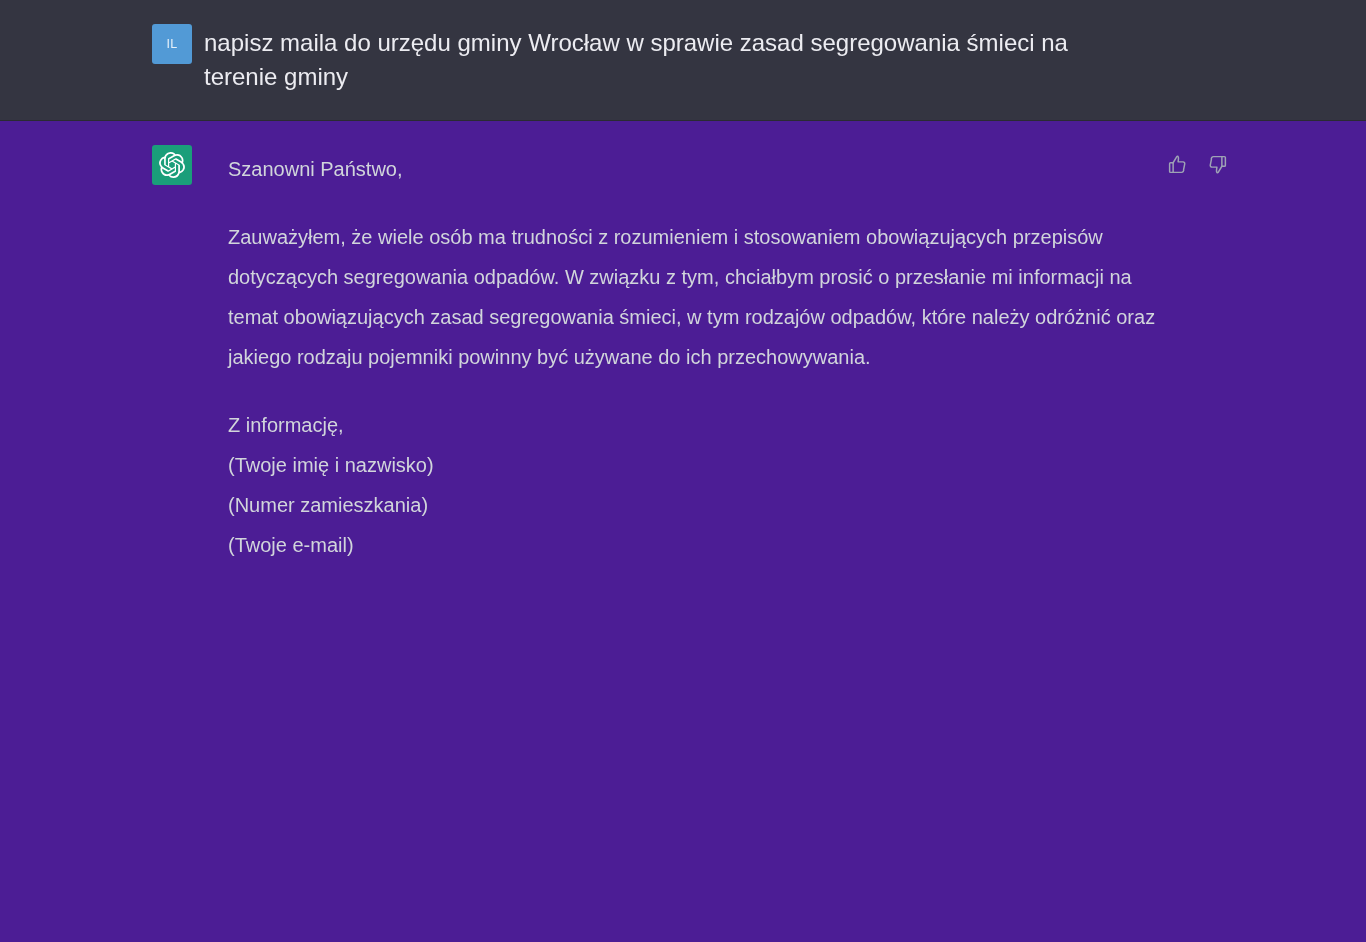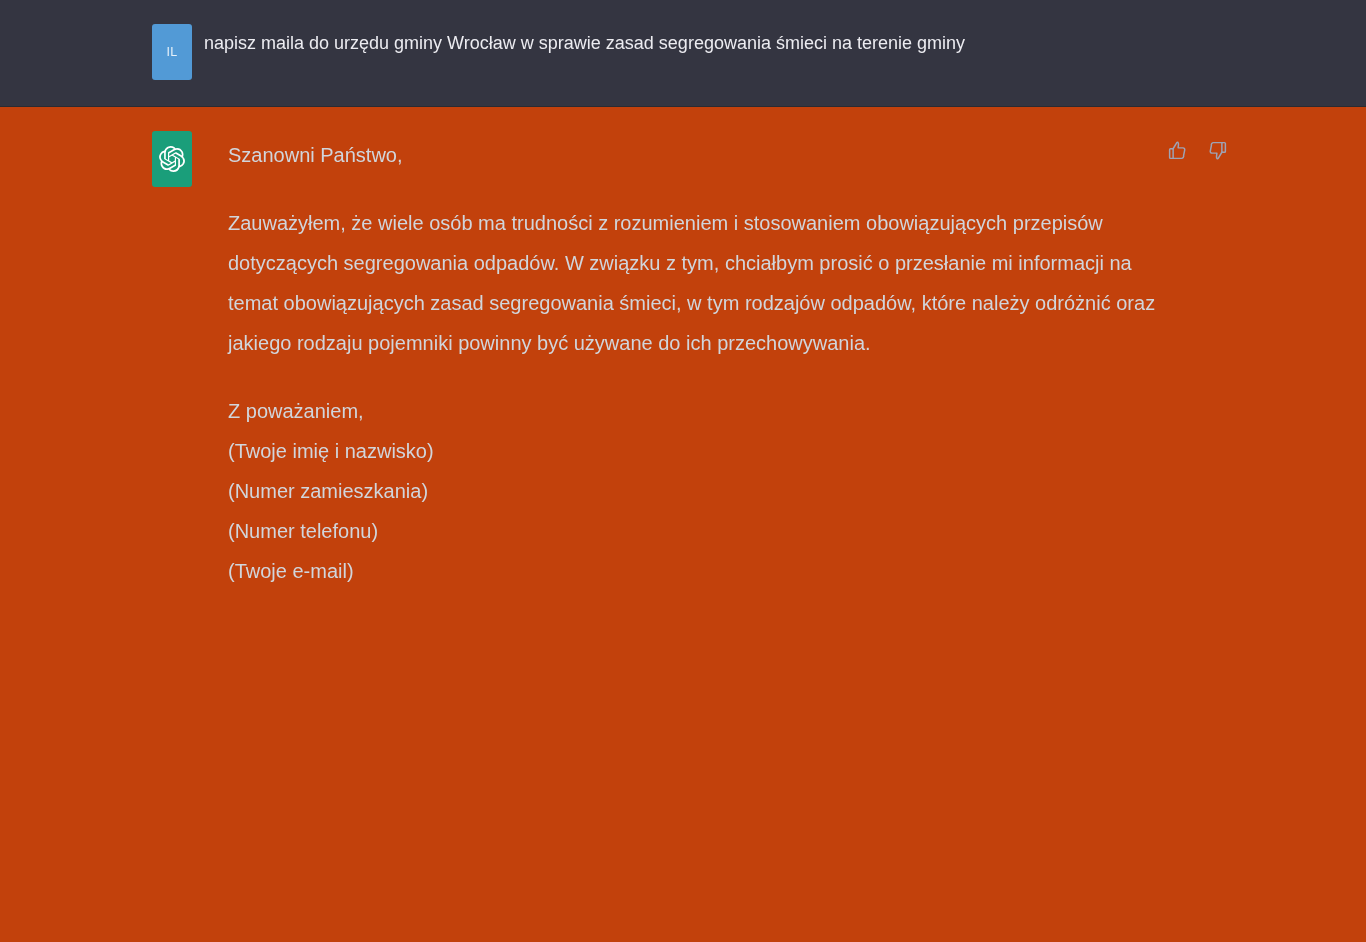--- a/index.html
+++ b/index.html
@@ -29,39 +29,39 @@
     display: flex;
     justify-content: flex-start;
     position: relative;
   }
   .msg-user {
     background: #343541;
     border-bottom: 1px solid #2a2b32;
     padding: 24px 0 26px 0;
   }
   .msg-assistant {
-    background: #c2410c;
+    background: #4c1d95;
     padding: 24px 0 30px 0;
     flex: 1 1 auto;
   }
 
   .msg-inner {
     display: flex;
     align-items: flex-start;
     width: 1366px;
     box-sizing: border-box;
     padding-left: 152px;
     padding-right: 100px;
     position: relative;
   }
 
   
   .avatar {
     width: 40px;
-    height: 56px;
+    height: 40px;
     border-radius: 3px;
     flex: 0 0 40px;
     display: flex;
     align-items: center;
     justify-content: center;
     margin-top: 0px;
     user-select: none;
   }
   .avatar-user {
     background: #529ad6;
@@ -84,21 +84,21 @@
   .content {
     margin-left: 36px;
     flex: 1 1 auto;
     min-width: 0;
     color: #d1d5db;
     font-size: 20px;
     line-height: 40px;
   }
   .content.user-text {
     color: #ececf1;
-    font-size: 18px;
+    font-size: 24px;
     line-height: 34px;
     padding-top: 2px;
     max-width: 915px;
     margin-left: 12px;
   }
   .content.assistant-text {
     max-width: 950px;
     padding-top: 4px;
   }
 
@@ -170,24 +170,23 @@
             <path fill="#ffffff" d="M22.2819 9.8211a5.9847 5.9847 0 0 0-.5157-4.9108 6.0462 6.0462 0 0 0-6.5098-2.9A6.0651 6.0651 0 0 0 4.9807 4.1818a5.9847 5.9847 0 0 0-3.9977 2.9 6.0462 6.0462 0 0 0 .7427 7.0966 5.98 5.98 0 0 0 .511 4.9107 6.051 6.051 0 0 0 6.5146 2.9001A5.9847 5.9847 0 0 0 13.2599 24a6.0557 6.0557 0 0 0 5.7718-4.2058 5.9894 5.9894 0 0 0 3.9977-2.9001 6.0557 6.0557 0 0 0-.7475-7.0729zm-9.022 12.6081a4.4755 4.4755 0 0 1-2.8764-1.0408l.1419-.0804 4.7783-2.7582a.7948.7948 0 0 0 .3927-.6813v-6.7369l2.02 1.1686a.071.071 0 0 1 .038.052v5.5826a4.504 4.504 0 0 1-4.4945 4.4944zm-9.6607-4.1254a4.4708 4.4708 0 0 1-.5346-3.0137l.142.0852 4.783 2.7582a.7712.7712 0 0 0 .7806 0l5.8428-3.3685v2.3324a.0804.0804 0 0 1-.0332.0615L9.74 19.9502a4.4992 4.4992 0 0 1-6.1408-1.6464zM2.3408 7.8956a4.485 4.485 0 0 1 2.3655-1.9728V11.6a.7664.7664 0 0 0 .3879.6765l5.8144 3.3543-2.0201 1.1685a.0757.0757 0 0 1-.071 0l-4.8303-2.7865A4.504 4.504 0 0 1 2.3408 7.872zm16.5963 3.8558L13.1038 8.364 15.1192 7.2a.0757.0757 0 0 1 .071 0l4.8303 2.7913a4.4944 4.4944 0 0 1-.6765 8.1042v-5.6772a.79.79 0 0 0-.407-.667zm2.0107-3.0231l-.142-.0852-4.7735-2.7818a.7759.7759 0 0 0-.7854 0L9.409 9.2297V6.8974a.0662.0662 0 0 1 .0284-.0615l4.8303-2.7866a4.4992 4.4992 0 0 1 6.6802 4.66zM8.3065 12.863l-2.02-1.1638a.0804.0804 0 0 1-.0379-.0568V6.0742a4.4992 4.4992 0 0 1 7.3757-3.4537l-.142.0805L8.704 5.459a.7948.7948 0 0 0-.3927.6813zm1.0976-2.3654l2.602-1.4998 2.6069 1.4998v2.9994l-2.5974 1.4997-2.6067-1.4997z"></path>
           </svg>
         </span>
       </div>
 
       <div class="content assistant-text">
         <p class="para">Szanowni Państwo,</p>
         <p class="para">Zauważyłem, że wiele osób ma trudności z rozumieniem i stosowaniem obowiązujących przepisów dotyczących segregowania odpadów. W związku z tym, chciałbym prosić o przesłanie mi informacji na temat obowiązujących zasad segregowania śmieci, w tym rodzajów odpadów, które należy odróżnić oraz jakiego rodzaju pojemniki powinny być używane do ich przechowywania.</p>
 
         <div class="sig-block">
-          <p class="sig-line">Z poważaniem,</p>
+          <p class="sig-line">Z informację,</p>
           <p class="sig-line">(Twoje imię i nazwisko)</p>
           <p class="sig-line">(Numer zamieszkania)</p>
-          <p class="sig-line">(Numer telefonu)</p>
           <p class="sig-line">(Twoje e-mail)</p>
         </div>
       </div>
 
       <div class="feedback">
         <button class="icon-btn">
           <span>
             <svg viewBox="0 0 24 24" aria-hidden="true">
               <path d="M7 10v11H4a1 1 0 0 1-1-1v-9a1 1 0 0 1 1-1h3z"></path>
               <path d="M7 10l4.2-7.1a.9.9 0 0 1 1.6.2c.3.7.4 1.5.3 2.3L12.7 9h5.6a2 2 0 0 1 1.96 2.4l-1.3 6.4A2.5 2.5 0 0 1 16.5 21H7"></path>

